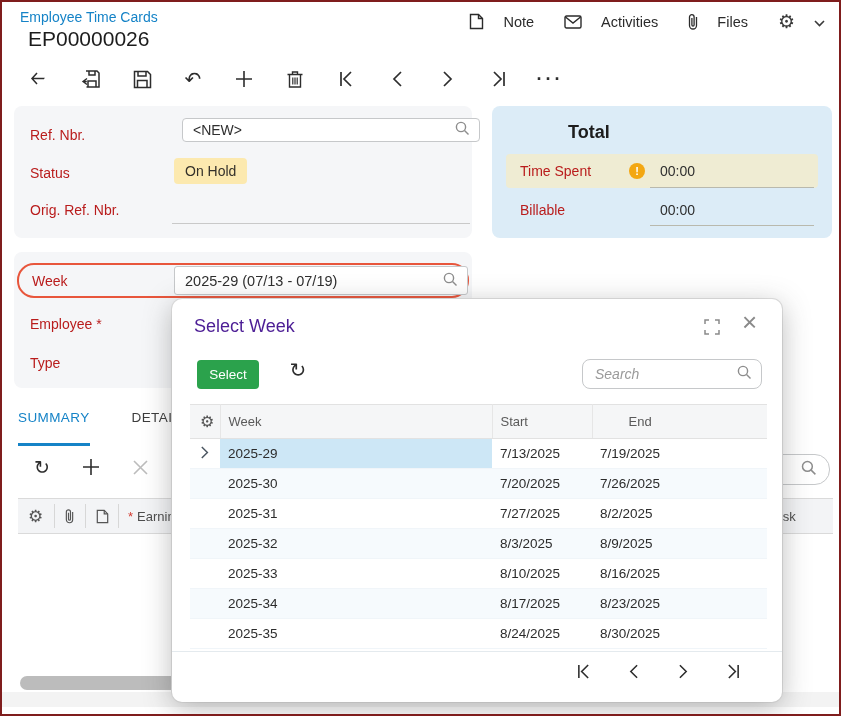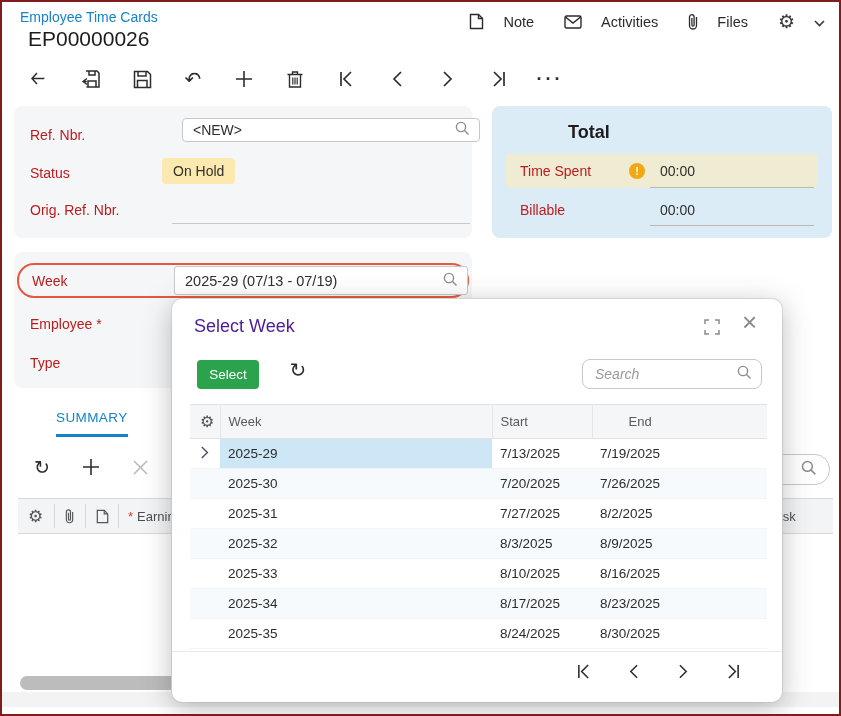--- a/index.html
+++ b/index.html
@@ -47,21 +47,21 @@
   
   .week-focus { position:absolute; left:15px; top:261px; width:452px; height:35px;
                 border:2px solid #e8563c; border-radius:17px; }
   .week-input { position:absolute; left:155px; top:1px; width:294px; height:29px; background:#fff;
                 border:1px solid #c6c8ca; border-radius:3px; display:flex; align-items:center;
                 font-size:14.5px; color:#2f2f2f; }
   .week-input input { border:none; outline:none; background:transparent; flex:1; font:inherit; color:inherit; padding:0 6px 0 10px; min-width:0; }
 
   
   .tabs { position:absolute; left:16px; top:408px; display:flex; gap:42px; font-size:13.5px; }
-  .tab { padding-bottom:9px; cursor:pointer; color:#3d3d3d; letter-spacing:.4px;margin-left:38px; }
+  .tab { padding-bottom:18px; cursor:pointer; color:#3d3d3d; letter-spacing:.4px; }
   .tab.active { color:#1583c7; border-bottom:3px solid #1583c7; }
 
   
   .grid-toolbar { position:absolute; left:30px; top:455px; display:flex; align-items:center; gap:29px; }
   .grid-search { position:absolute; left:684px; top:452px; width:144px; height:31px; background:#fff;
                  border:1px solid #c6c8ca; border-radius:15px; display:flex; align-items:center; justify-content:flex-end; }
   .grid-search .lupe { margin-right:12px; }
   .disabled { color:#b9b9b9; }
 
   .grid-header { position:absolute; left:16px; top:496px; width:815px; height:36px; background:#f3f4f6;
@@ -212,21 +212,21 @@
       <input value="&lt;NEW&gt;" style="">
       <span class="lupe">
         <svg width="15" height="15" viewBox="0 0 15 15">
             <circle cx="6" cy="6" r="4.6" fill="none" stroke="#8d8d8d" stroke-width="1.4"></circle>
             <path d="M9.5 9.5l4 4" stroke="#8d8d8d" stroke-width="1.4"></path>
           </svg>
       </span>
     </div>
 
     <span class="flabel" style="left:16px; top:59px;">Status</span>
-    <span class="badge" style="left:148px; top:52px;">On Hold</span>
+    <span class="badge" style="left:160px; top:52px;">On Hold</span>
 
     <span class="flabel" style="left:16px; top:96px;">Orig. Ref. Nbr.</span>
     <div class="underline-fld" style="left:158px; top:90px; width:298px; height:28px;"></div>
   </div>
 
   <div class="totals">
     <span class="totals-title">Total</span>
     <div class="ts-row"></div>
     <span class="flabel" style="left:28px; top:57px;">Time Spent</span>
     <span class="warn-dot" style="left:137px; top:57px;">!</span>

